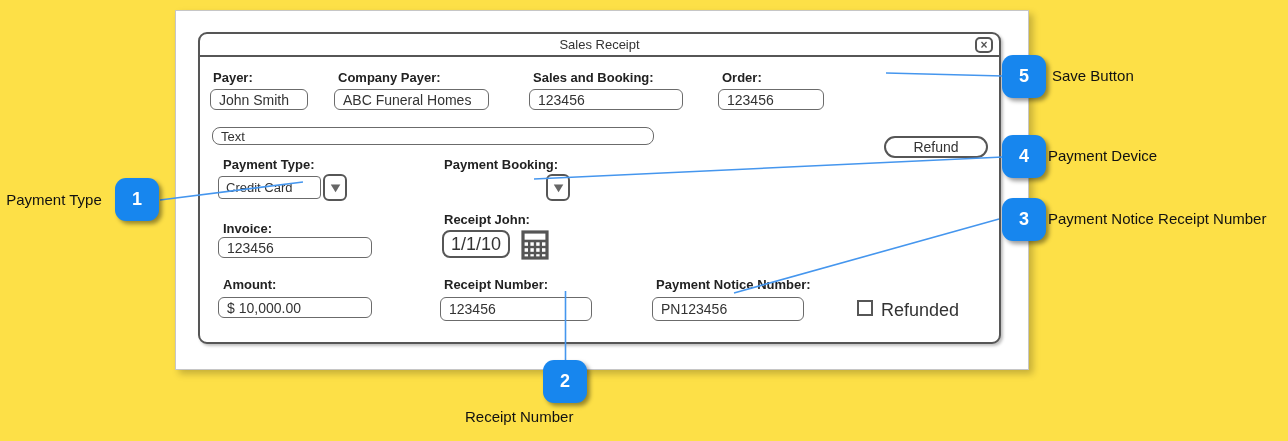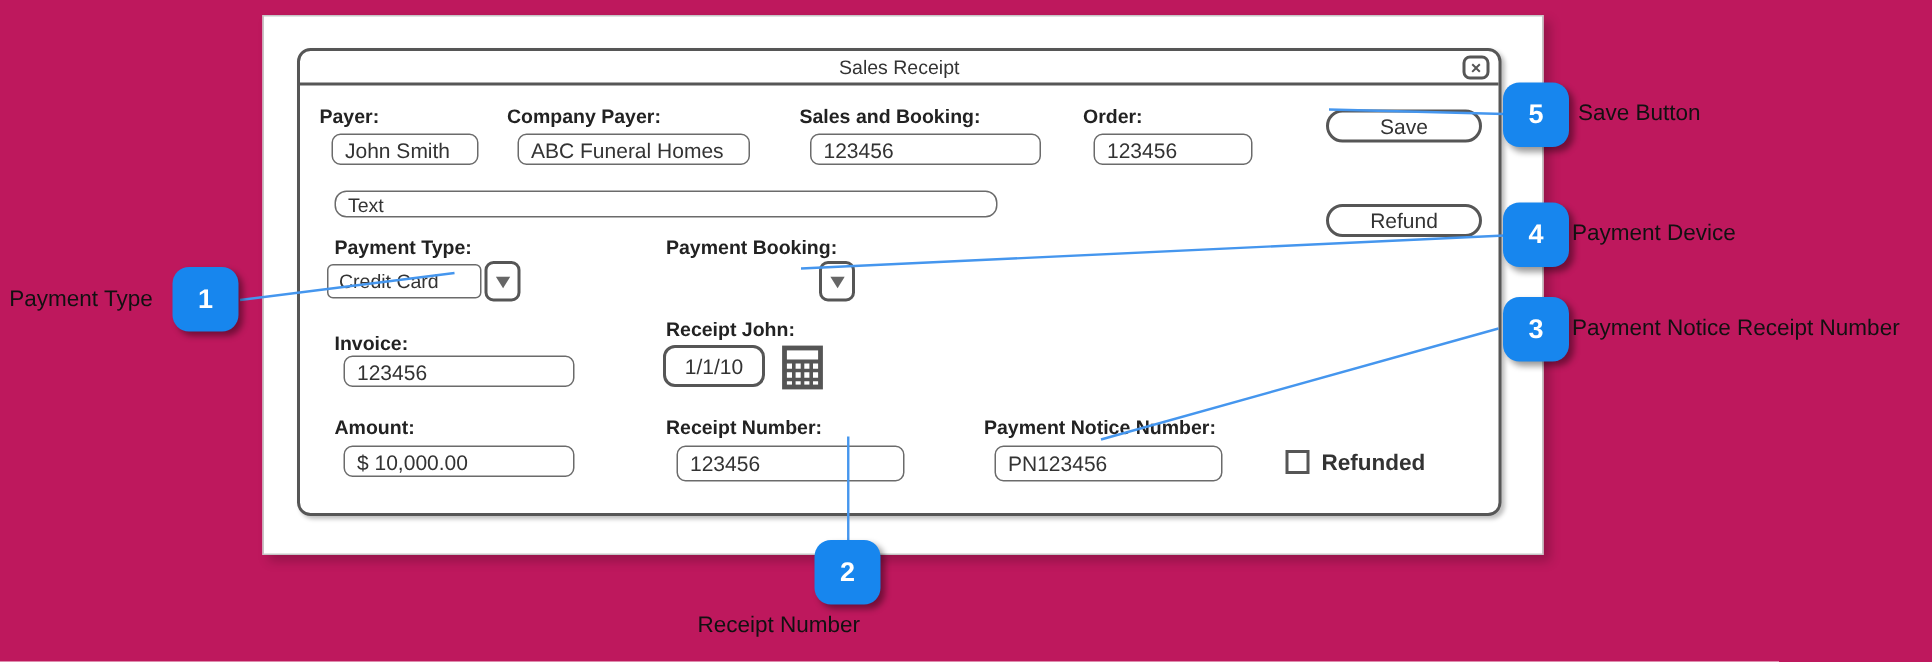--- a/index.html
+++ b/index.html
@@ -1,17 +1,17 @@
 <!DOCTYPE html>
 <html><head>
 <meta charset="utf-8">
 <style>
   * { margin:0; padding:0; box-sizing:border-box; }
   body { background:#ffffff; font-family:"Liberation Sans", sans-serif; }
-  .canvas { position:relative; width:1288px; height:441px; background:#be185d; overflow:hidden; }
+  .canvas { position:relative; width:1288px; height:441px; background:#fde047; overflow:hidden; }
 
   
   .outer {
     position:absolute; left:175px; top:10px; width:854px; height:360px;
     background:#fff; border:1px solid #c6c6c6;
     box-shadow:4px 4px 7px rgba(0,0,0,0.22);
     z-index:1;
   }
 
   
@@ -32,48 +32,48 @@
     border:2px solid #565656; border-radius:5px; background:#fff;
     display:flex; align-items:center; justify-content:center;
     font-size:12px; font-weight:bold; color:#555; line-height:1;
     cursor:default;
   }
 
   .lbl { position:absolute; font-size:13px; font-weight:bold; color:#222; white-space:nowrap; }
   .input {
     position:absolute; height:21px; border:1px solid #6b6b6b; border-radius:6px;
     background:#fff; font-size:14px; color:#333;
-    padding:0 0 0 8px; display:flex; align-items:center; white-space:nowrap;margin-left:11px;
+    padding:0 0 0 8px; display:flex; align-items:center; white-space:nowrap;
   }
   .btn {
     position:absolute; left:684px; width:104px; height:22px;
     border:2px solid #565656; border-radius:11px; background:#fff;
     display:flex; align-items:center; justify-content:center;
     font-size:14px; color:#333; cursor:default;
   }
   .sel-text {
     position:absolute; height:23px; width:103px; border:1px solid #6b6b6b; border-radius:4px;
     background:#fff; font-size:13px; color:#333;
     padding-left:7px; display:flex; align-items:center; white-space:nowrap;
   }
   .sel-btn {
     position:absolute; width:24px; height:27px; border:2px solid #565656; border-radius:6px;
     background:#fff; display:flex; align-items:center; justify-content:center;
   }
   .arrow { font-size:13px; color:#666; line-height:1; transform:scaleX(1.25); }
   .date-box {
     position:absolute; height:28px; border:2px solid #565656; border-radius:8px;
-    background:#fff; font-size:14px; color:#333;
+    background:#fff; font-size:18px; color:#333;
     display:flex; align-items:center; justify-content:center;
   }
   .cal { position:absolute; width:28px; height:30px; }
   .checkbox {
     position:absolute; width:16px; height:16px; border:2px solid #565656; background:#fff;
   }
-  .cb-label { position:absolute; font-size:15px; color:#333; white-space:nowrap;font-weight:bold; }
+  .cb-label { position:absolute; font-size:18px; color:#333; white-space:nowrap; }
 
   
   .lines { position:absolute; left:0; top:0; z-index:5; pointer-events:none; }
   .badge {
     position:absolute; width:44px; height:43px; background:#1786ee;
     border-radius:11px; color:#fff; font-size:18px; font-weight:bold;
     display:flex; align-items:center; justify-content:center;
     box-shadow:3px 3px 4px rgba(0,0,0,0.4); z-index:6; cursor:default;
   }
   .note { position:absolute; font-size:15px; color:#111; white-space:nowrap; z-index:6; }
@@ -99,21 +99,20 @@
 
     <span class="lbl" style="left:138px;top:36px">Company Payer:</span>
     <div class="input" style="left:134px;top:55px;width:155px">ABC Funeral Homes</div>
 
     <span class="lbl" style="left:333px;top:36px">Sales and Booking:</span>
     <div class="input" style="left:329px;top:55px;width:154px">123456</div>
 
     <span class="lbl" style="left:522px;top:36px">Order:</span>
     <div class="input" style="left:518px;top:55px;width:106px">123456</div>
 
-    <div class="btn" style="top:39px">Save</div>
     <div class="btn" style="top:102px">Refund</div>
 
     <div class="input" style="left:12px;top:93px;width:442px;height:18px;border-radius:8px;font-size:13px">Text</div>
 
     <span class="lbl" style="left:23px;top:123px">Payment Type:</span>
     <div class="sel-text" style="left:18px;top:142px">Credit Card</div>
     <div class="sel-btn" style="left:123px;top:140px">
       <span class="arrow">▼</span>
     </div>
 

